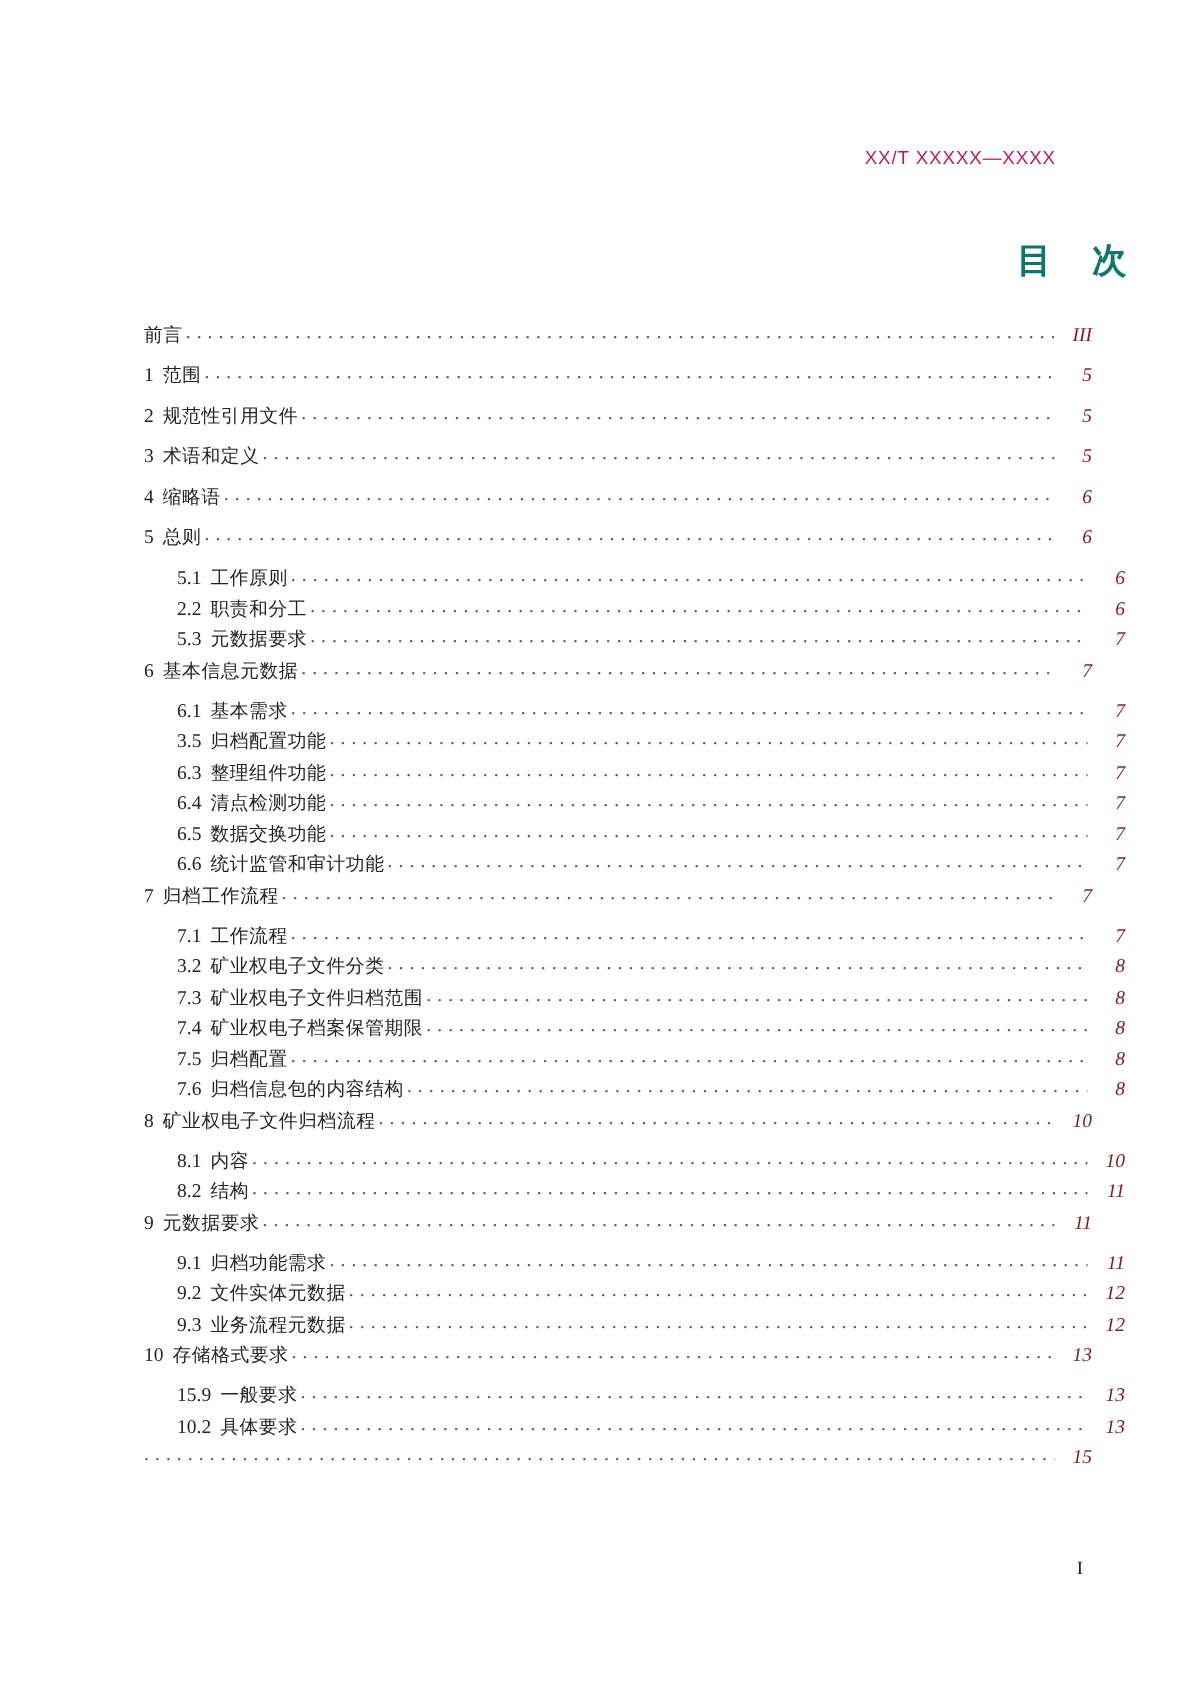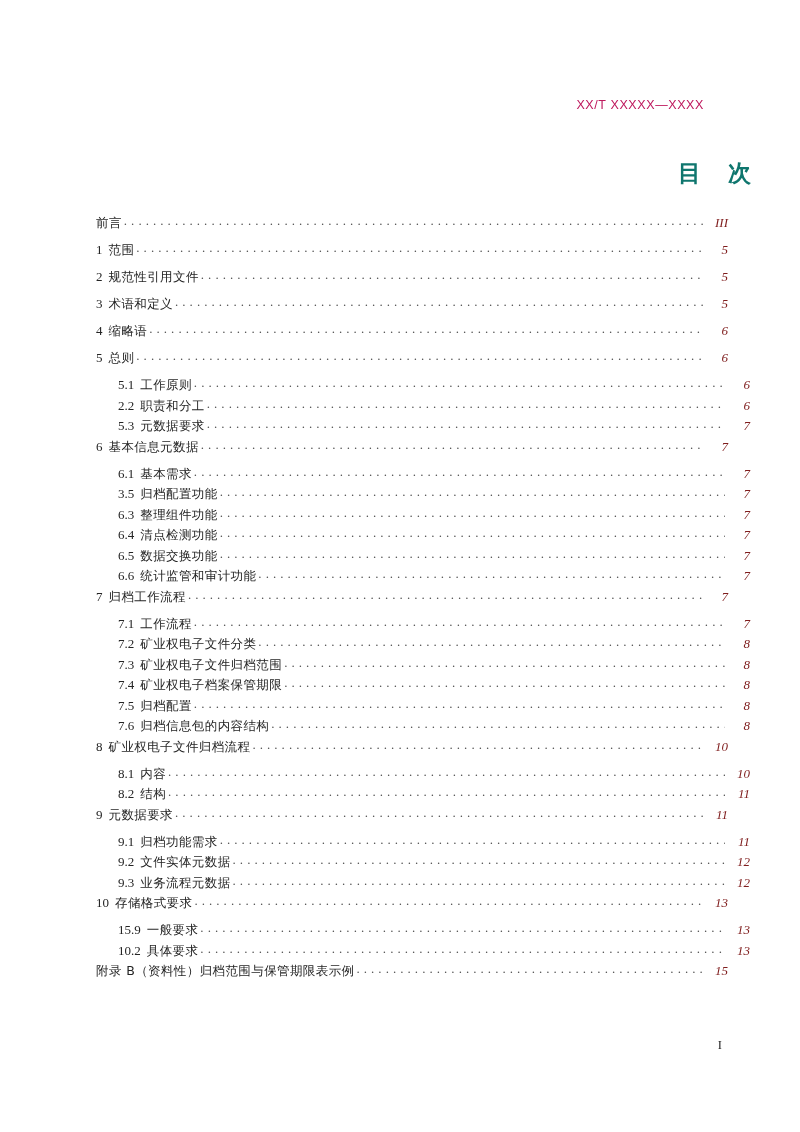--- a/index.html
+++ b/index.html
@@ -240,21 +240,21 @@
         <span class="leader"></span>
         <span class="pageno">7</span>
       </div>
       <div class="toc-entry lvl-2">
         <span class="num">7.1</span>
         <span class="label cjk">工作流程</span>
         <span class="leader"></span>
         <span class="pageno">7</span>
       </div>
       <div class="toc-entry lvl-2">
-        <span class="num">7.2</span>
+        <span class="num">3.2</span>
         <span class="label cjk">矿业权电子文件分类</span>
         <span class="leader"></span>
         <span class="pageno">8</span>
       </div>
       <div class="toc-entry lvl-2">
         <span class="num">7.3</span>
         <span class="label cjk">矿业权电子文件归档范围</span>
         <span class="leader"></span>
         <span class="pageno">8</span>
       </div>
@@ -330,21 +330,20 @@
         <span class="leader"></span>
         <span class="pageno">13</span>
       </div>
       <div class="toc-entry lvl-2">
         <span class="num">10.2</span>
         <span class="label cjk">具体要求</span>
         <span class="leader"></span>
         <span class="pageno">13</span>
       </div>
       <div class="toc-entry lvl-annex">
-        <span class="label cjk">附录 B（资料性）归档范围与保管期限表示例</span>
         <span class="leader"></span>
         <span class="pageno">15</span>
       </div>
     </div>
 
   <div class="doc-footer">I</div>
 
 </div>
 
 </body></html>

